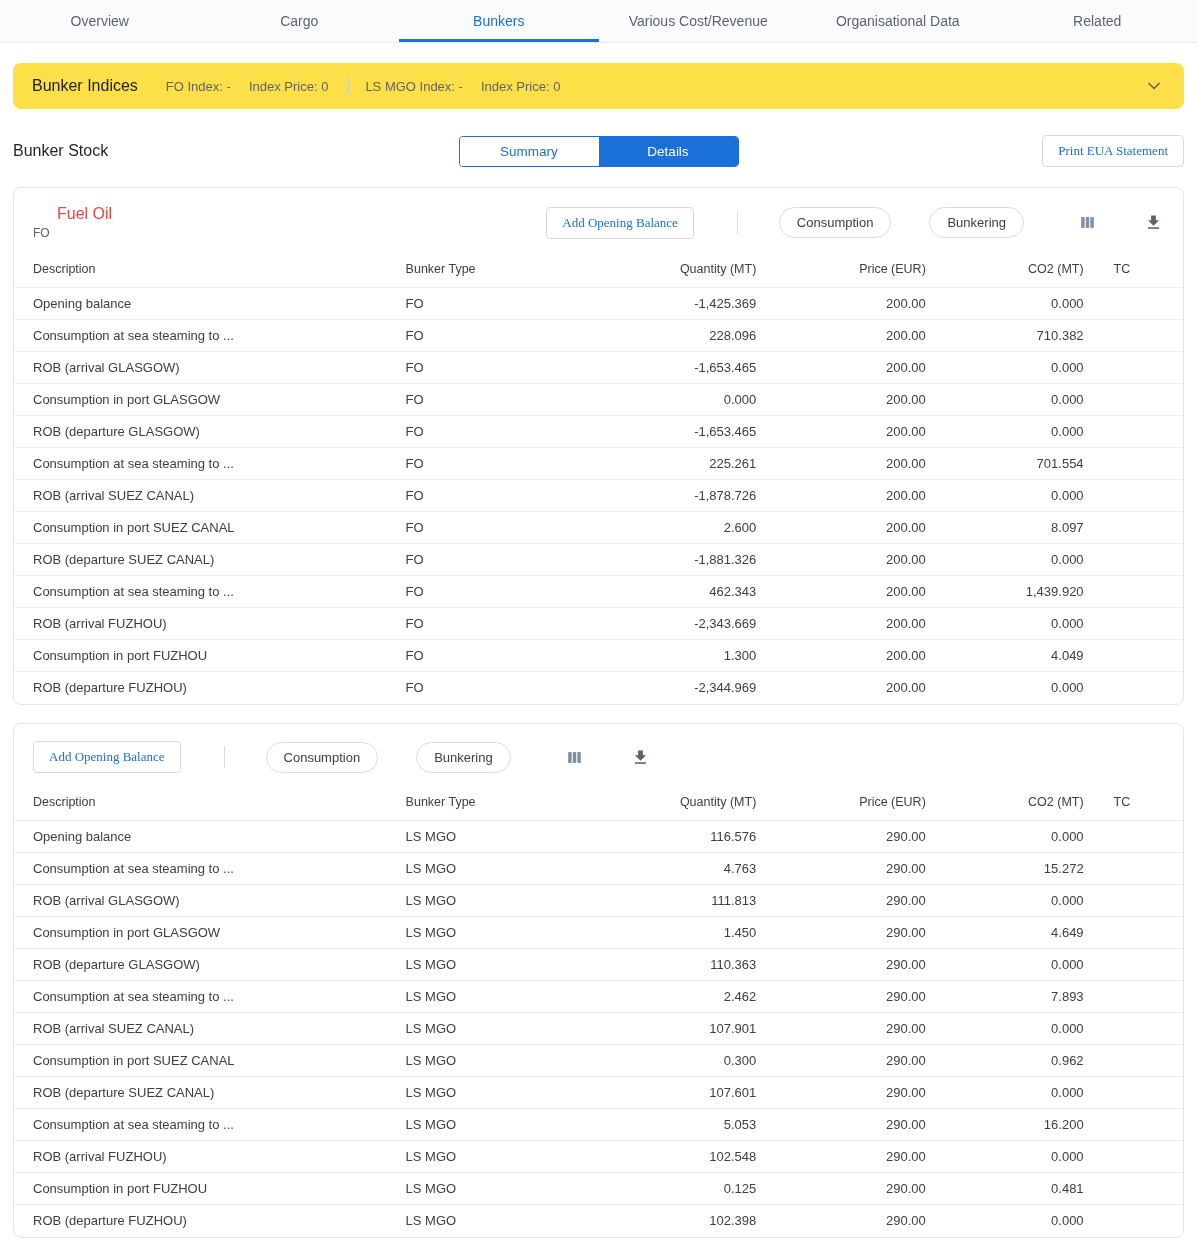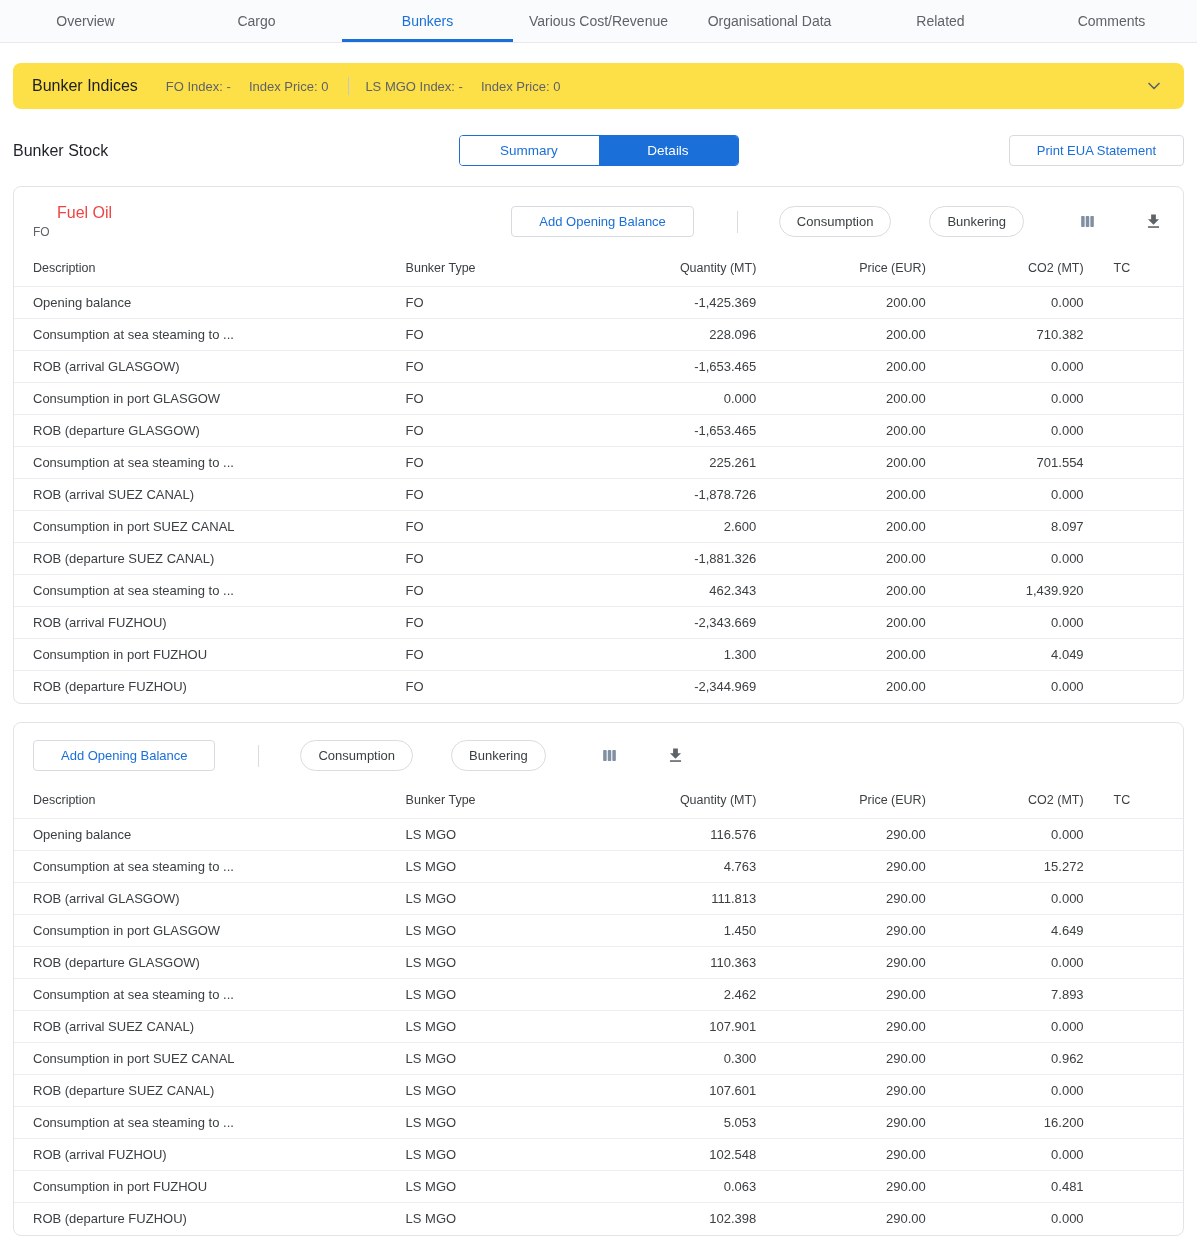--- a/index.html
+++ b/index.html
@@ -33,22 +33,22 @@
   .page-header { display:grid; grid-template-columns:1fr auto 1fr; align-items:center; margin:26px 13px 20px; }
   .page-title { font-size:16px; font-weight:500; color:#1f2328; }
   .segmented { display:flex; border:1px solid var(--accent,#1a6fd8); border-radius:4px; overflow:hidden; justify-self:center; }
   .seg-btn {
     width:139px; height:29px; font-size:13.5px; border:none; background:#fff;
     color:var(--accent,#1a6fd8); cursor:pointer; font-family:inherit;
   }
   .seg-btn.active { background:var(--accent,#1a6fd8); color:#fff; }
   .btn-outline-blue {
     background:#fff; border:1px solid #d7dbe0; color:var(--accent,#1a6fd8);
-    font-size:13px; border-radius:4px; padding:7px 27px; cursor:pointer;
-    font-family:Liberation Sans, sans-serif; white-space:nowrap;
+    font-size:13px; border-radius:4px; padding:7px 15px; cursor:pointer;
+    font-family:Liberation Serif, serif; white-space:nowrap;
   }
   .page-header .btn-outline-blue { justify-self:end; }
 
   
   .card { margin:0 13px 18px; border:1px solid #e2e4e8; border-radius:8px; padding-bottom:1px; background:#fff; }
   .card-header { display:flex; align-items:center; justify-content:space-between; padding:17px 16px 12px 19px; }
   .card-title { font-size:16px; font-weight:500; color:#ef4444;margin-left:24px; }
   .card-subtitle { font-size:12px; color:#5f6368; margin-top:3px; }
   .card-actions { display:flex; align-items:center;gap:29px; }
   .card-actions .btn-outline-blue { margin-right:10px; }
@@ -81,21 +81,20 @@
     <button class="tab">Cargo</button>
 
     <button class="tab active">Bunkers</button>
 
     <button class="tab">Various Cost/Revenue</button>
 
     <button class="tab">Organisational Data</button>
 
     <button class="tab">Related</button>
 
-    <button class="tab">Comments</button>
   </nav>
 
 <div class="indices-bar">
   <span class="indices-title">Bunker Indices</span>
   <span class="idx-item">FO Index: -</span>
   <span class="idx-item">Index Price: 0</span>
   <span class="idx-divider"></span>
   <span class="idx-item">LS MGO Index: -</span>
   <span class="idx-item">Index Price: 0</span>
   <button class="indices-chevron" aria-label="expand">
@@ -427,21 +426,21 @@
           <td>LS MGO</td>
           <td class="num">102.548</td>
           <td class="num">290.00</td>
           <td class="num">0.000</td>
           <td class="tc"></td>
         </tr>
 
         <tr>
           <td>Consumption in port FUZHOU</td>
           <td>LS MGO</td>
-          <td class="num">0.063</td>
+          <td class="num">0.125</td>
           <td class="num">290.00</td>
           <td class="num">0.481</td>
           <td class="tc"></td>
         </tr>
 
         <tr>
           <td>ROB (departure FUZHOU)</td>
           <td>LS MGO</td>
           <td class="num">102.398</td>
           <td class="num">290.00</td>

